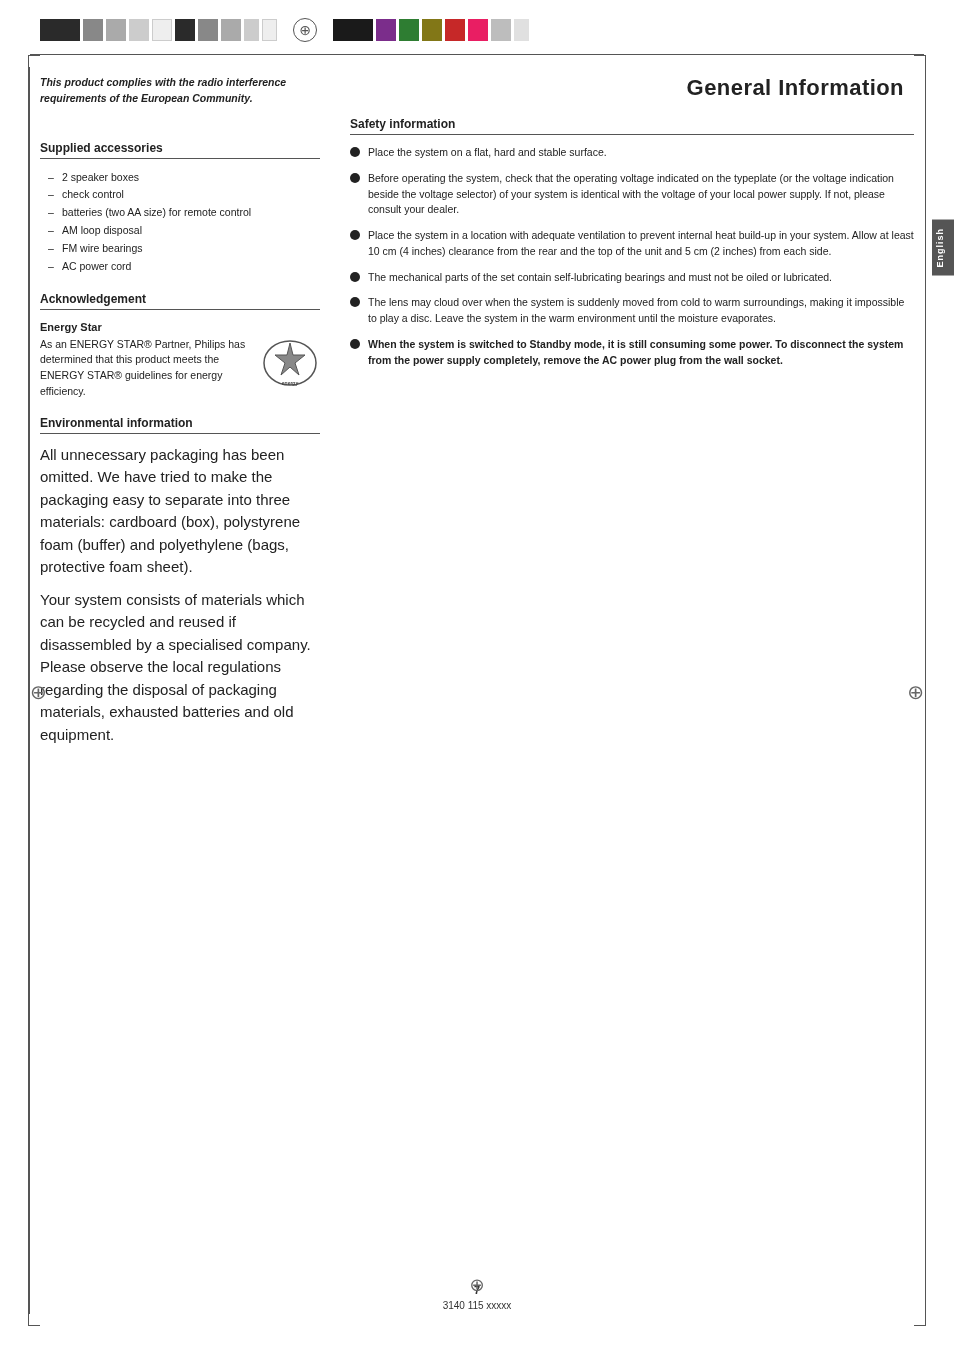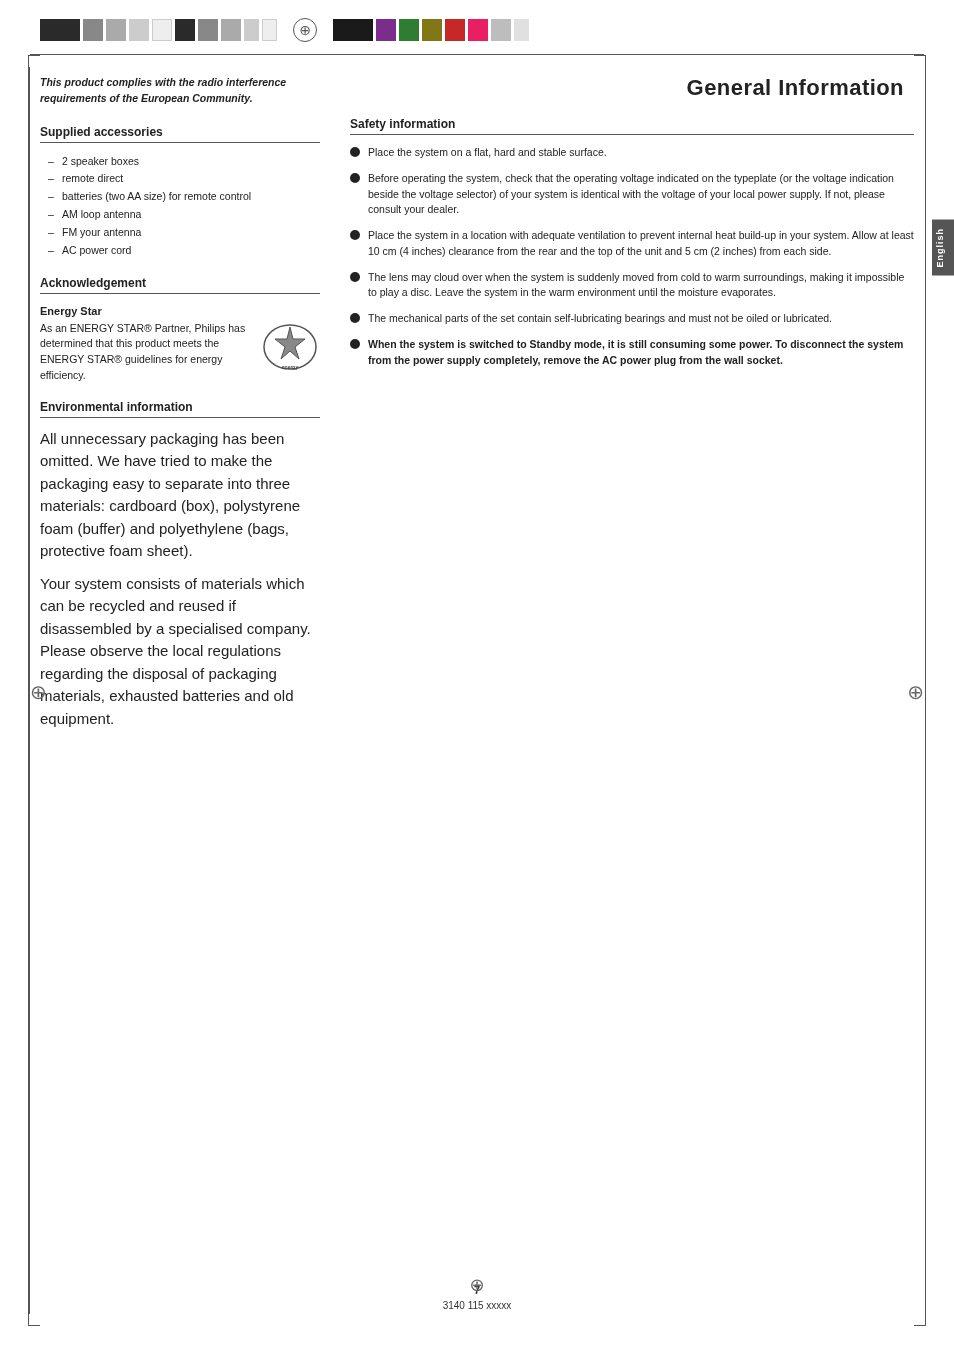--- a/index.html
+++ b/index.html
@@ -83,21 +83,21 @@
       margin-bottom: 16px;
       padding-right: 10px;
       letter-spacing: 0.02em;
     }
 
     
     .intro-text {
       font-style: italic;
       font-weight: bold;
       font-size: 10.5px;
-      margin-bottom: 18px;
+      margin-bottom: 34px;
       line-height: 1.5;
     }
 
     
     .section-header {
       font-size: 12px;
       font-weight: bold;
       border-bottom: 1.5px solid #555;
       padding-bottom: 3px;
       margin-bottom: 10px;
@@ -303,24 +303,24 @@
 
 <div class="main-content">
 
   <div class="left-col">
 
     <p class="intro-text">This product complies with the radio interference requirements of the European Community.</p>
 
     <div class="section-header">Supplied accessories</div>
     <ul class="accessory-list" id="accessory-list">
         <li>2 speaker boxes</li>
-        <li>remote direct</li>
+        <li>check control</li>
         <li>batteries (two AA size) for remote control</li>
-        <li>AM loop antenna</li>
-        <li>FM your antenna</li>
+        <li>AM loop disposal</li>
+        <li>FM wire bearings</li>
         <li>AC power cord</li>
       </ul>
 
     <div class="section-header">Acknowledgement</div>
     <div class="ack-section">
       <div class="ack-subsection-title">Energy Star</div>
       <div class="ack-content">
         <p class="ack-text">As an ENERGY STAR® Partner, Philips has determined that this product meets the ENERGY STAR® guidelines for energy efficiency.</p>
 
         <svg class="energy-star-logo" viewBox="0 0 60 50" xmlns="http://www.w3.org/2000/svg">
@@ -353,25 +353,25 @@
         <li>
           <div class="bullet-circle"></div>
           <span class="item-text">Before operating the system, check that the operating voltage indicated on the typeplate (or the voltage indication beside the voltage selector) of your system is identical with the voltage of your local power supply. If not, please consult your dealer.</span>
         </li>
         <li>
           <div class="bullet-circle"></div>
           <span class="item-text">Place the system in a location with adequate ventilation to prevent internal heat build-up in your system. Allow at least 10 cm (4 inches) clearance from the rear and the top of the unit and 5 cm (2 inches) from each side.</span>
         </li>
         <li>
           <div class="bullet-circle"></div>
+          <span class="item-text">The mechanical parts of the set contain self-lubricating bearings and must not be oiled or lubricated.</span>
+        </li>
+        <li>
+          <div class="bullet-circle"></div>
           <span class="item-text">The lens may cloud over when the system is suddenly moved from cold to warm surroundings, making it impossible to play a disc. Leave the system in the warm environment until the moisture evaporates.</span>
-        </li>
-        <li>
-          <div class="bullet-circle"></div>
-          <span class="item-text">The mechanical parts of the set contain self-lubricating bearings and must not be oiled or lubricated.</span>
         </li>
         <li class="bold-item">
           <div class="bullet-circle"></div>
           <span class="item-text">When the system is switched to Standby mode, it is still consuming some power. To disconnect the system from the power supply completely, remove the AC power plug from the wall socket.</span>
         </li>
       </ul>
 
     <div style="position: absolute; right: 30px; top: 680px; font-size: 20px; color: #666;">⊕</div>
   </div>
 </div>

